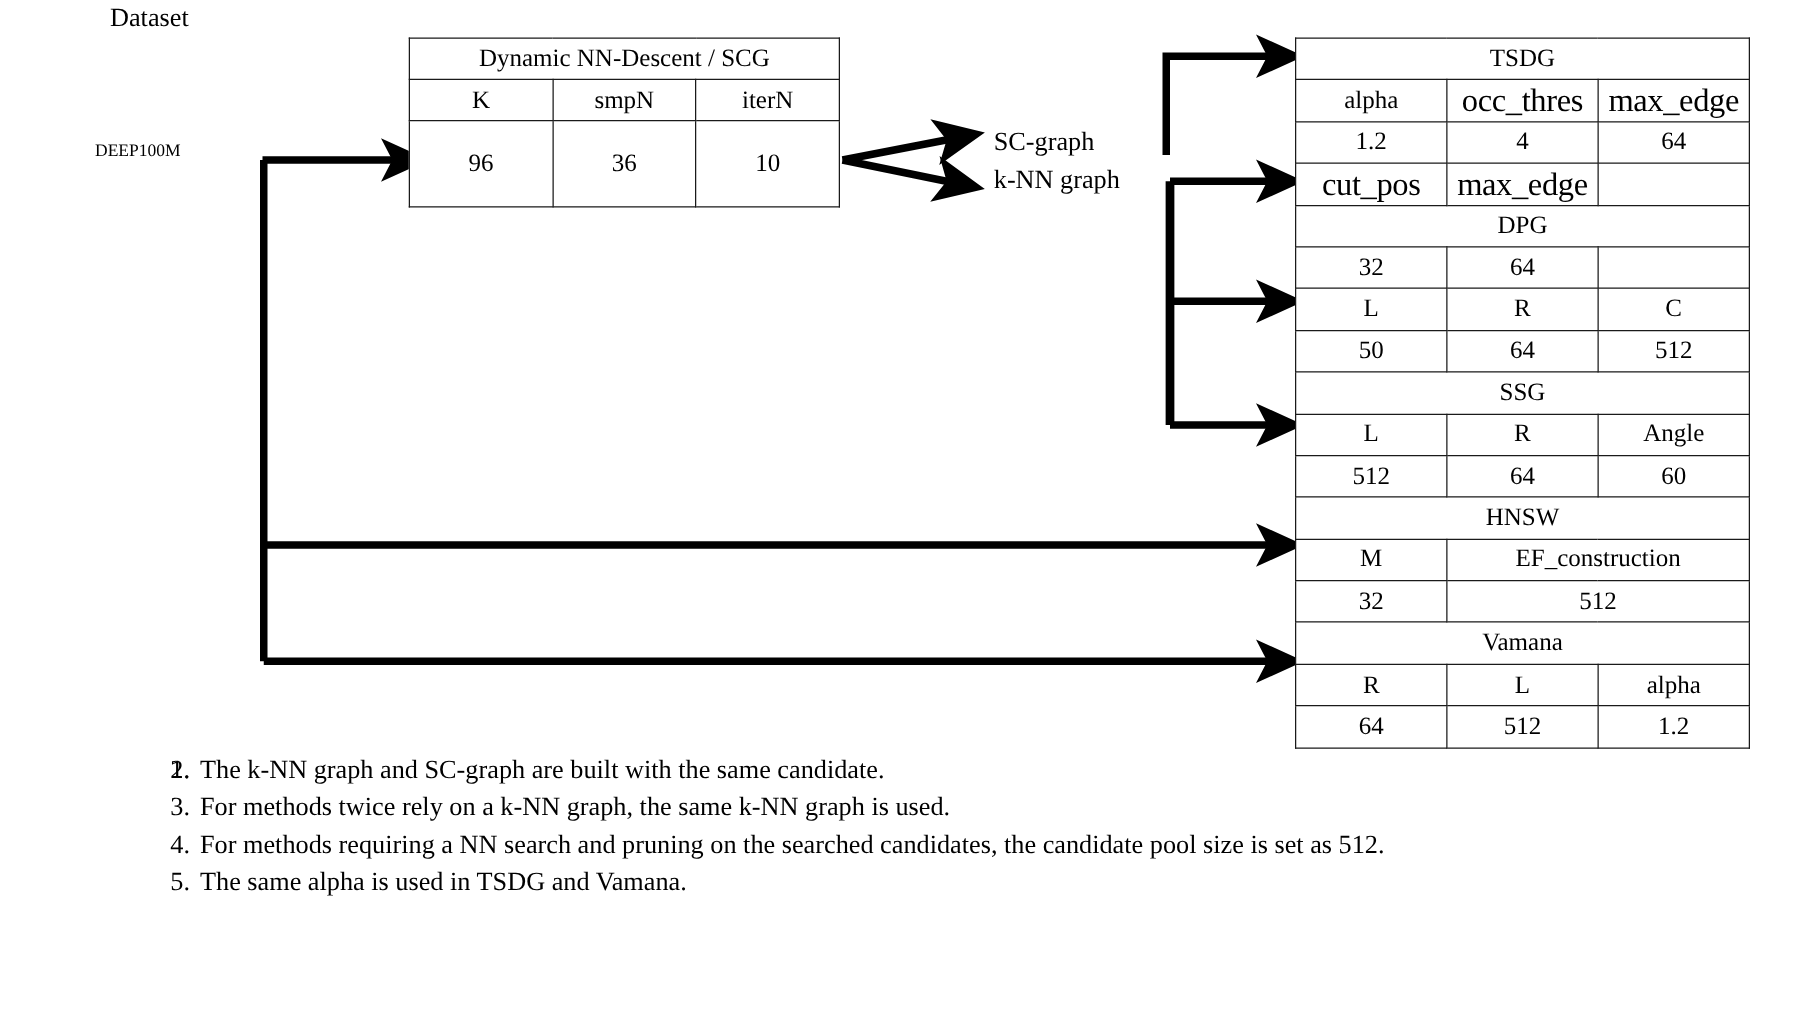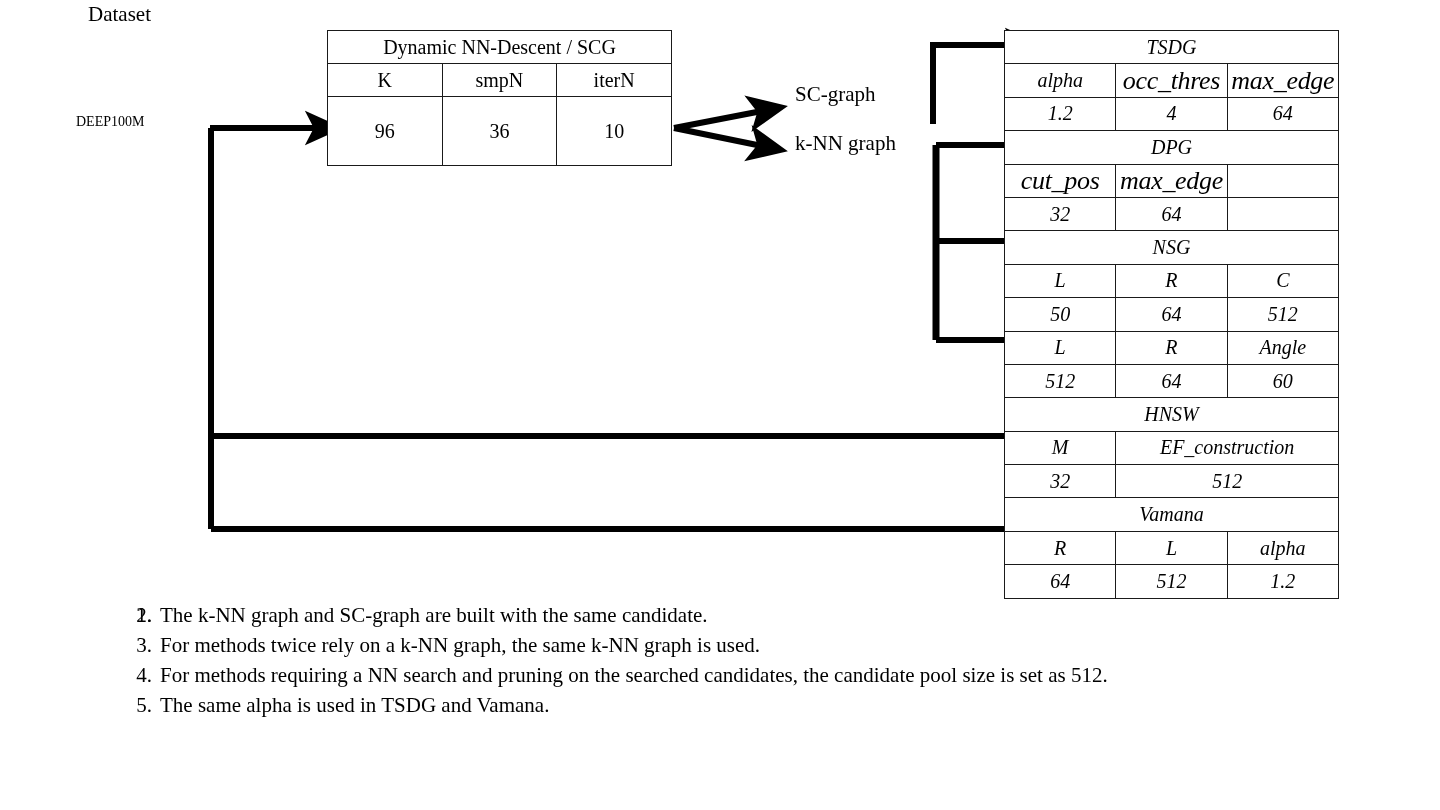--- a/index.html
+++ b/index.html
@@ -7,21 +7,21 @@
   body{
     width:1440px;height:810px;position:relative;overflow:hidden;
     font-family:"Liberation Serif","DejaVu Serif",serif;
     color:#000000;
   }
   #canvas{position:absolute;left:0;top:0;width:1440px;height:810px;}
 
   .lbl{position:absolute;white-space:nowrap;line-height:1;}
   #dataset-label{left:88px;top:4px;font-size:21px;}
   #deep-label{left:76px;top:115px;font-size:14px;}
-  #scgraph-label{left:795px;top:84px;font-size:21px;}
+  #scgraph-label{left:795px;top:103px;font-size:21px;}
   #knn-label{left:795px;top:133px;font-size:21px;}
 
   
   table.tbl{position:absolute;border-collapse:collapse;table-layout:fixed;background:#fff;}
   table.tbl td{
     border:1.6px solid #1a1a1a;
     text-align:center;
     font-size:20px;
     padding:0;
     height:32px;
@@ -29,21 +29,21 @@
     overflow:hidden;
     white-space:nowrap;
   }
   table.tbl td.hdr{font-size:20px;}
   table.tbl td.empty{}
 
   #nnd-table{left:327px;top:30px;width:345px;}
   #nnd-table td{width:115px;margin-top:48px;}
   #nnd-table tr.valrow td{height:68px;line-height:66px;}
 
-  #right-table{left:1004px;top:30px;width:335px;font-style:italic;}
+  #right-table{left:1036px;top:30px;width:364px;}
   #right-table td{width:114px;height:32.4px;line-height:31px;}
   #right-table td.tight{font-size:26px;letter-spacing:-0.3px;}
 
   
   #notes{position:absolute;left:122px;top:600px;width:1300px;font-size:21px;line-height:30px;}
   .note{position:relative;padding-left:38px;margin:0;}
   .note .num{position:absolute;left:0;top:0;width:30px;text-align:right;}
   .note .sub{display:block;}
 </style>
 </head>
@@ -120,48 +120,48 @@
     <td class="tight">occ_thres</td>
     <td class="tight">max_edge</td>
   </tr>
   <tr>
     <td>1.2</td>
     <td>4</td>
     <td>64</td>
   </tr>
 
   <tr>
-    <td colspan="3">DPG</td>
-  </tr>
-  <tr>
     <td class="tight">cut_pos</td>
     <td class="tight">max_edge</td>
     <td class="empty"></td>
   </tr>
   <tr>
+    <td colspan="3">DPG</td>
+  </tr>
+  <tr>
     <td>32</td>
     <td>64</td>
     <td class="empty"></td>
   </tr>
 
-  <tr>
-    <td colspan="3">NSG</td>
-  </tr>
   <tr>
     <td>L</td>
     <td>R</td>
     <td>C</td>
   </tr>
   <tr>
     <td>50</td>
     <td>64</td>
     <td>512</td>
   </tr>
 
   <tr>
+    <td colspan="3">SSG</td>
+  </tr>
+  <tr>
     <td>L</td>
     <td>R</td>
     <td>Angle</td>
   </tr>
   <tr>
     <td>512</td>
     <td>64</td>
     <td>60</td>
   </tr>
 

